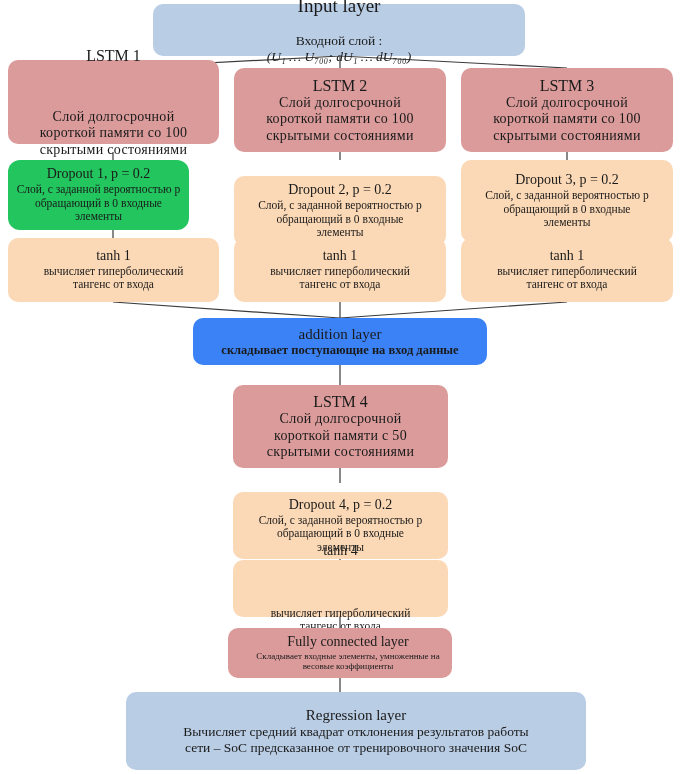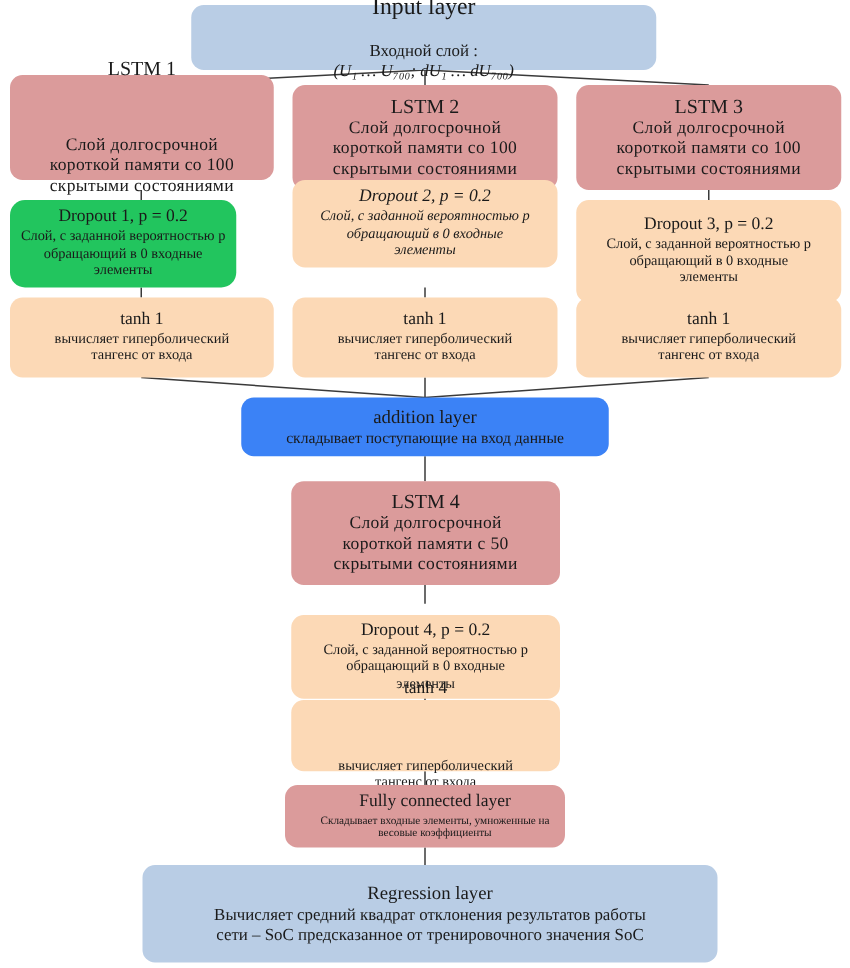--- a/index.html
+++ b/index.html
@@ -24,21 +24,21 @@
     padding: 3px 6px;
   }
   .node .title { line-height: 1.2; }
   .node .desc { white-space: pre-line; line-height: 1.18; }
   .t19 { font-size: 19px; }
   .t16 { font-size: 16px; }
   .t15 { font-size: 15px; }
   .t14 { font-size: 14px; }
   .d14 { font-size: 14px; letter-spacing: 0.3px; }
   .d13 { font-size: 13.5px; }
-  .d12 { font-size: 12.5px; }
+  .d12 { font-size: 12.5px; font-weight: bold; }
   .d11 { font-size: 11.5px; }
   .d9  { font-size: 9px; }
   .math { font-style: italic; }
 </style>
 </head>
 <body>
 
 <div class="canvas">
 
   <svg class="connectors" width="680" height="774" viewBox="0 0 680 774">
@@ -89,21 +89,21 @@
 короткой памяти со 100
 скрытыми состояниями</div>
   </div>
 
   <div class="node" style="left: 8px; top: 160px; width: 181px; height: 70px; background: #22c55e; border-radius: 12px;">
     <div class="title t14">Dropout 1, p = 0.2</div>
     <div class="desc d11">Слой, с заданной вероятностью p
 обращающий в 0 входные
 элементы</div>
   </div>
-  <div class="node" style="left: 234px; top: 144px; width: 212px; height: 70px; background: rgb(252, 217, 182); font-style: italic;">
+  <div class="node" style="left: 234px; top: 176px; width: 212px; height: 70px; background: rgb(252, 217, 182);">
     <div class="title t14">Dropout 2, p = 0.2</div>
     <div class="desc d11">Слой, с заданной вероятностью p
 обращающий в 0 входные
 элементы</div>
   </div>
   <div class="node" style="left: 461px; top: 160px; width: 212px; height: 82px; background: rgb(252, 217, 182);">
     <div class="title t14">Dropout 3, p = 0.2</div>
     <div class="desc d11">Слой, с заданной вероятностью p
 обращающий в 0 входные
 элементы</div>
@@ -149,19 +149,19 @@
     <div class="desc d11">вычисляет гиперболический
 тангенс от входа</div>
   </div>
 
   <div class="node" style="left: 228px; top: 628px; width: 224px; height: 50px; background: rgb(219, 155, 155); padding-left: 22px;">
     <div class="title t14">Fully connected layer</div>
     <div class="desc d9">Складывает входные элементы, умноженные на
 весовые коэффициенты</div>
   </div>
 
-  <div class="node" style="left: 114px; top: 692px; width: 460px; height: 78px; background: rgb(185, 205, 229);">
+  <div class="node" style="left: 126px; top: 692px; width: 460px; height: 78px; background: rgb(185, 205, 229);">
     <div class="title t15">Regression layer</div>
     <div class="desc d13">Вычисляет средний квадрат отклонения результатов работы
 сети – SoC предсказанное  от тренировочного значения SoC</div>
   </div>
 
 </div>
 
 </body></html>

